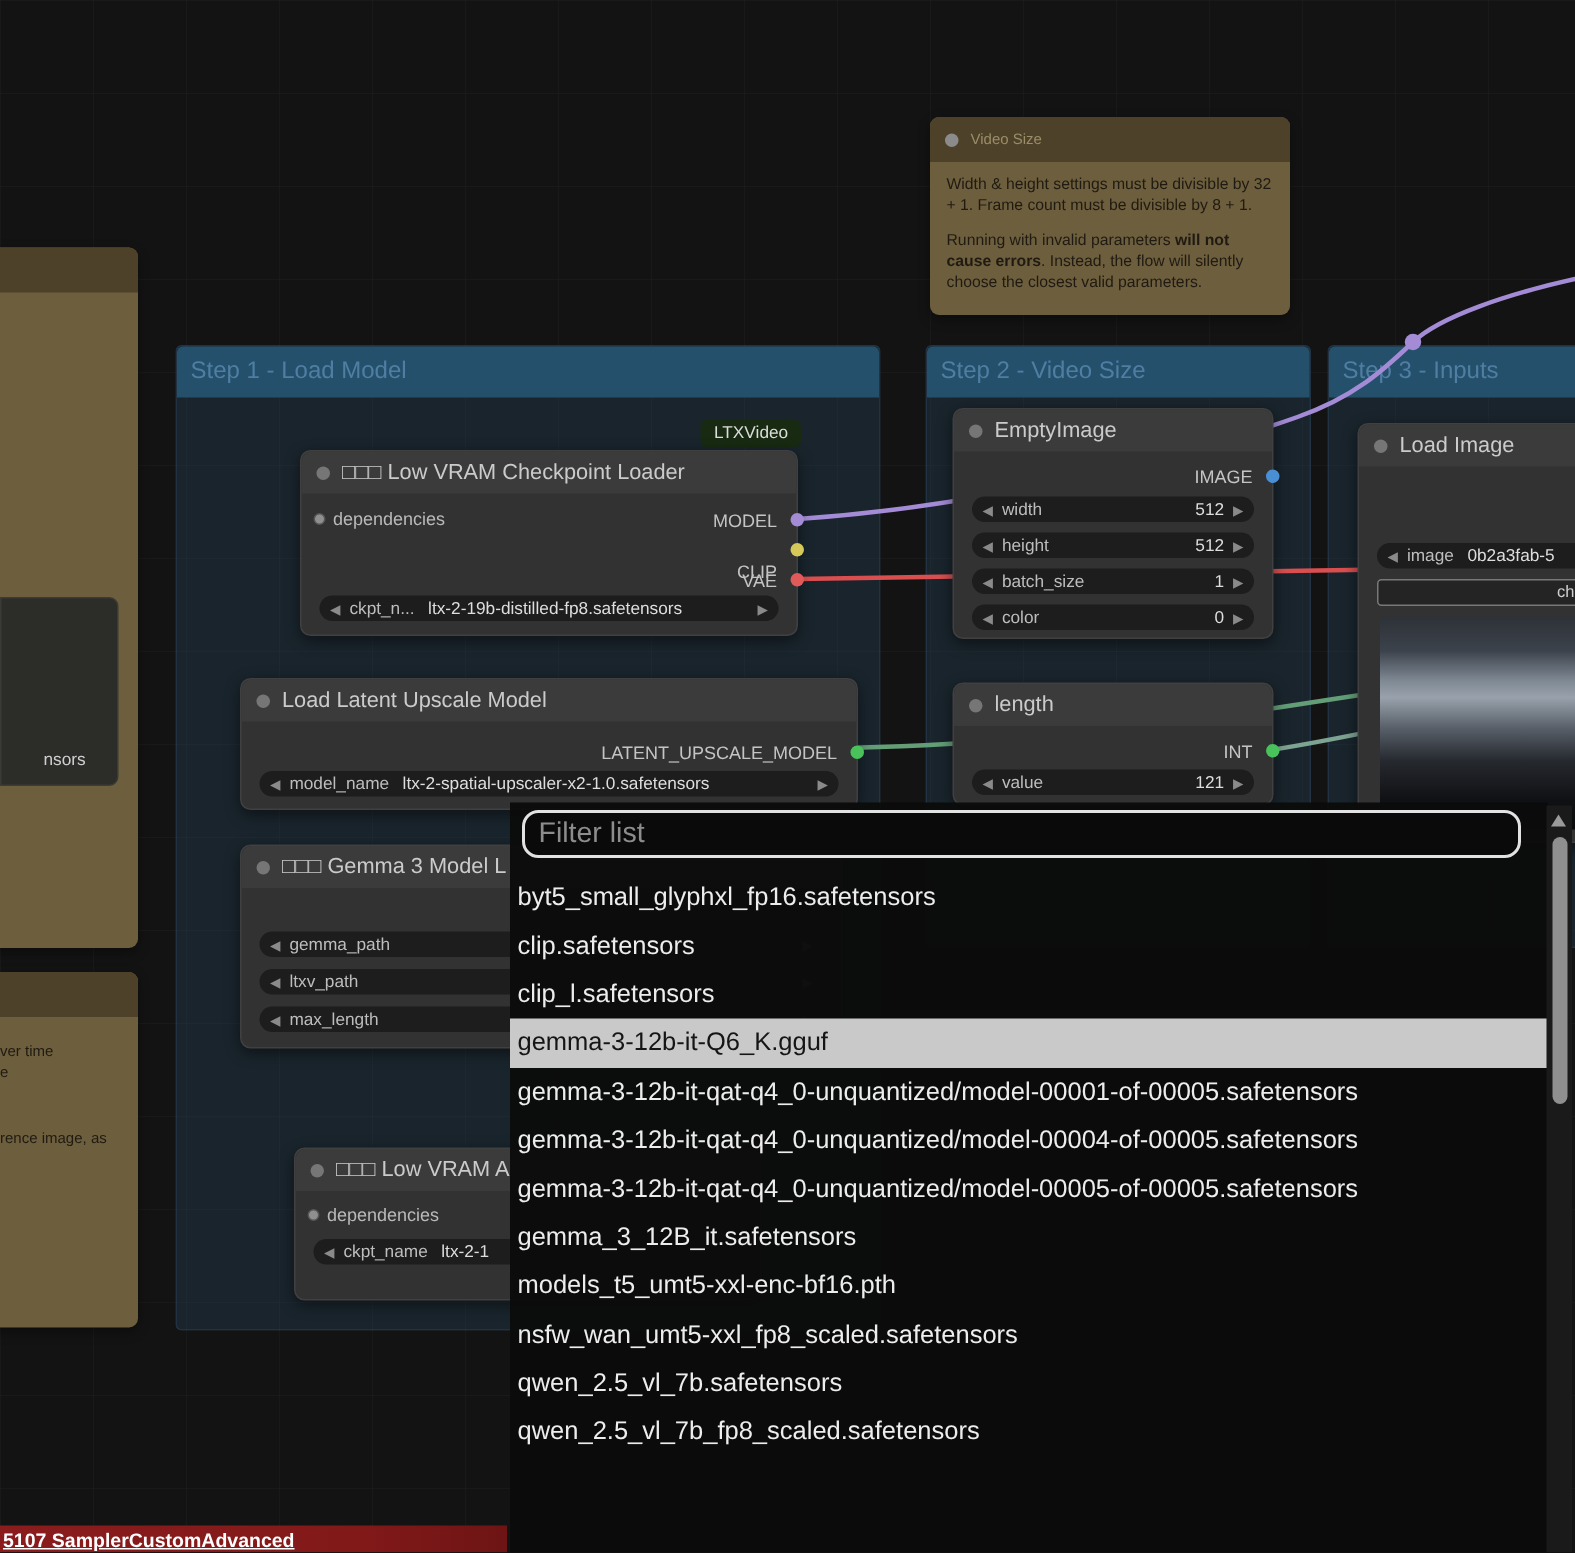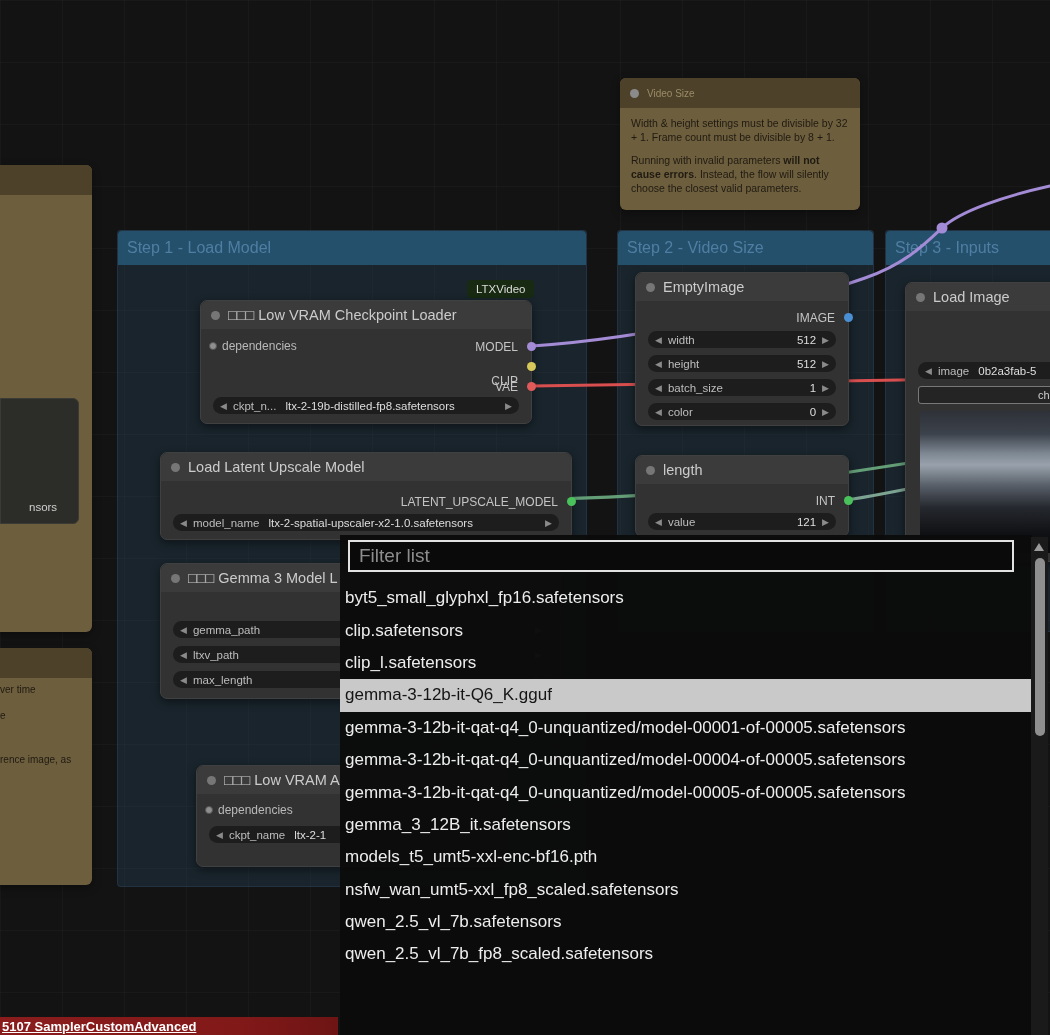--- a/index.html
+++ b/index.html
@@ -77,21 +77,21 @@
 
   #upload-row{position:absolute;left:12px;right:12px;top:103px;height:16px;background:#242424;
     border:1px solid #787878;border-radius:3px;font-size:11px;color:#cfcfcf;
     display:flex;align-items:center;padding-left:119px;overflow:hidden;}
   #img-preview{position:absolute;left:14px;right:12px;top:128px;height:142px;border-radius:2px;
     background:linear-gradient(180deg,#2e3138 0%,#3c424b 16%,#7e8893 30%,#99a2ac 38%,#5a616b 52%,#25282e 68%,#101114 86%,#0a0a0c 100%);}
 
   
   #dropdown{position:absolute;left:340px;top:535px;width:692px;height:500px;z-index:10;background:rgba(11,11,11,.97);}
   #filter-input{position:absolute;left:8px;top:5px;width:666px;height:32px;box-sizing:border-box;
-    background:#0a0a0a;border:2px solid #e2e2e2;border-radius:0;color:#d8d8d8;
+    background:#0a0a0a;border:2px solid #e2e2e2;border-radius:11px;color:#d8d8d8;
     font-size:19px;padding:0 9px;font-family:"Liberation Sans",sans-serif;outline:none;}
   #filter-input::placeholder{color:#8d8d8d;}
   #list{position:absolute;left:0;right:0;top:47px;}
   .item{height:32.4px;display:flex;align-items:center;padding-left:5px;font-size:17px;color:#ededed;
         white-space:nowrap;overflow:hidden;cursor:default;}
   .item.selected{background:#c9c9c9;color:#151515;}
 
   #scrollbar{position:absolute;left:1031px;top:537px;width:17px;height:498px;background:#1a1a1a;z-index:10;}
   #scroll-up{position:absolute;left:3px;top:6px;width:0;height:0;border-left:5.5px solid transparent;
     border-right:5.5px solid transparent;border-bottom:8px solid #9a9a9a;}
@@ -143,21 +143,21 @@
   </div>
 
   <div class="note" id="left-note-1">
     <div class="nhead"></div>
   </div>
   <div id="left-node-frag">
     <span>nsors</span>
   </div>
   <div class="note" id="left-note-2">
     <div class="nhead"></div>
-    <span class="frag" style="left:12px;top:36px;text-align:right;">ver time</span>
+    <span class="frag" style="left:12px;top:48px;text-align:right;">ver time</span>
     <span class="frag" style="left:12px;top:62px;">e</span>
     <span class="frag" style="left:12px;top:106px;">rence image, as</span>
   </div>
 
   <div id="ltx-badge">LTXVideo</div>
 
   <div class="node" id="node-checkpoint">
     <div class="ntl">
       <span class="tdot"></span>
       <span>□□□ Low VRAM Checkpoint Loader</span>

